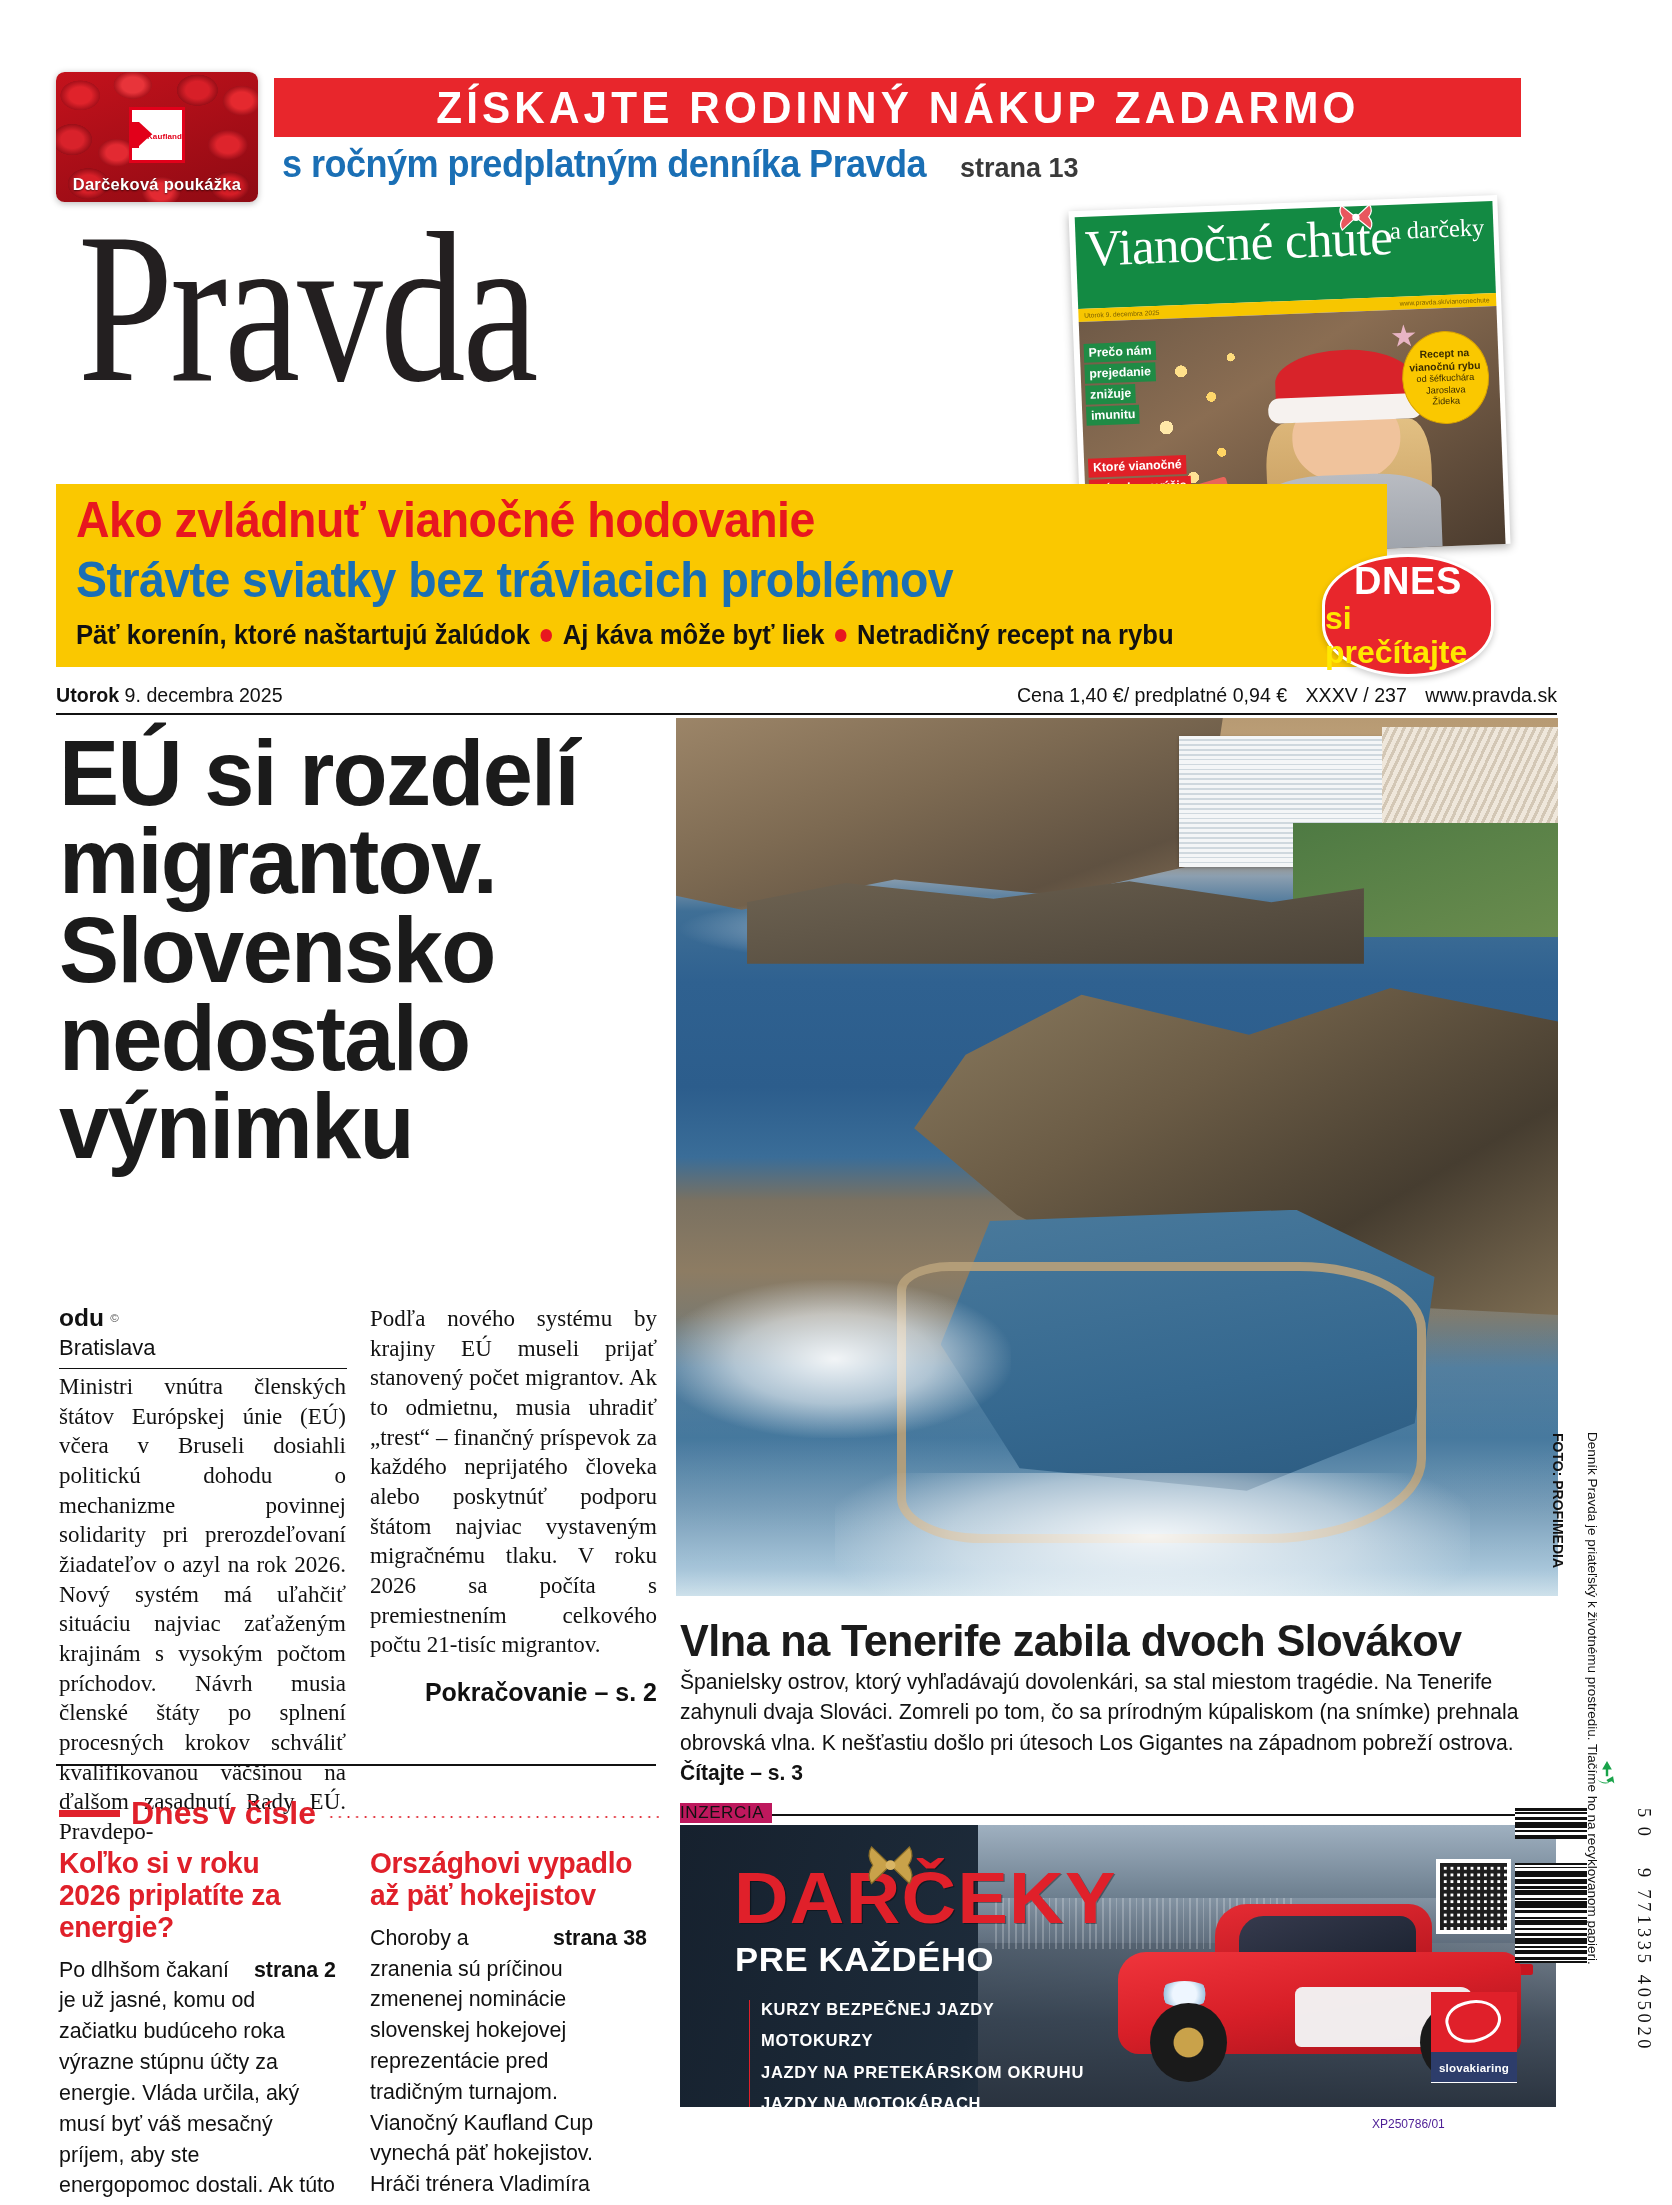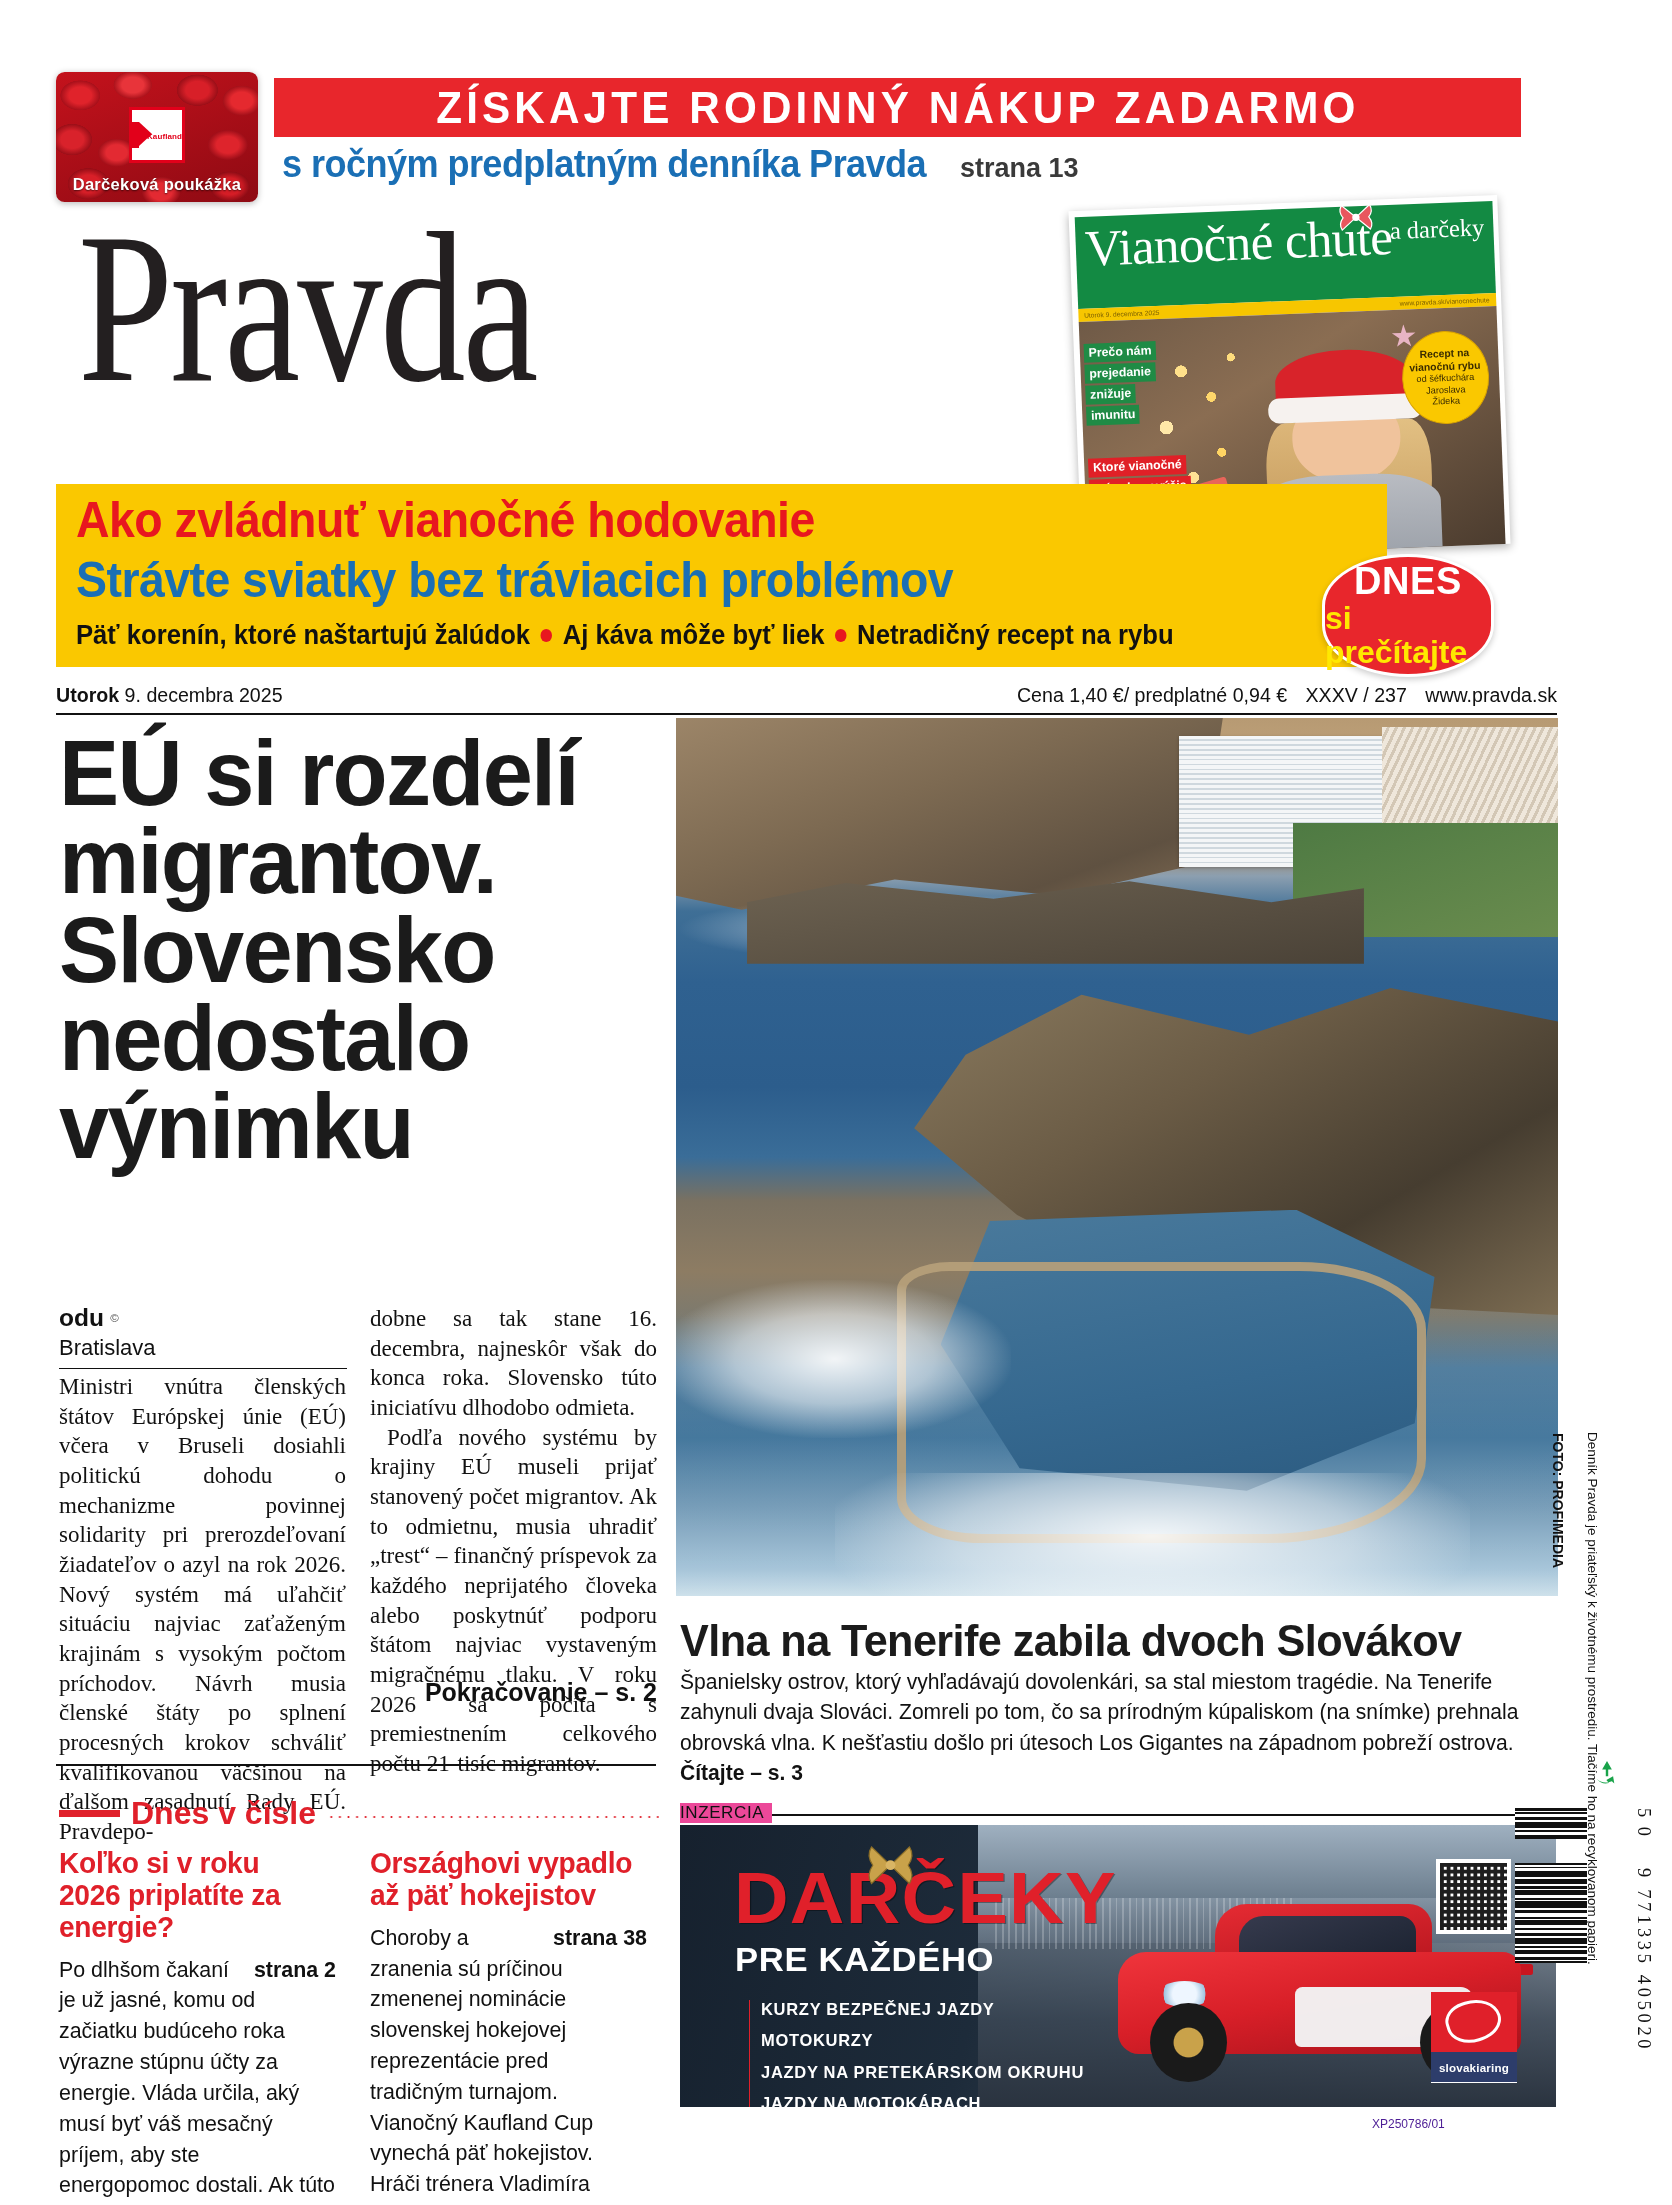--- a/index.html
+++ b/index.html
@@ -342,21 +342,21 @@
     letter-spacing: -0.3px; transform: scaleX(.97); transform-origin: left;
   }
   .teaser-body {
     margin-top: 11px; font-size: 21.4px; line-height: 1.44; color: #111;
   }
   .teaser-page { font-weight: bold; float: right; margin-left: 16px; }
 
   
   .ad-label {
     position: absolute; left: 680px; top: 1803px;
-    font-size: 17px; letter-spacing: 0.6px; color: #111; background: #ec4899;
+    font-size: 17px; letter-spacing: 0.6px; color: #111; background: #be185d;
     padding-right: 7.4px; z-index: 2;
   }
   .ad-rule { position: absolute; left: 680px; top: 1814px; width: 876px; height: 1.8px; background: #111; }
   .ad-box {
     position: absolute; left: 680px; top: 1825px; width: 876px; height: 282px;
     overflow: hidden;
     background: linear-gradient(105deg, #16212e 0%, #1d2b3a 36%, #33414f 62%, #5d6c78 82%, #8a9099 100%);
   }
   .ad-track {
     position:absolute; right:0; bottom:0; width: 66%; height: 74%;
@@ -590,21 +590,20 @@
     <span class="byline-name">odu</span>
     <span class="byline-c">©</span>
     <div class="byline-city">Bratislava</div>
     <div class="byline-rule"></div>
   </div>
 
   <div class="col col1">
     <p>Ministri vnútra členských štátov Európskej únie (EÚ) včera v Bruseli dosiahli politickú dohodu o mechanizme povinnej solidarity pri prerozdeľovaní žiadateľov o azyl na rok 2026. Nový systém má uľahčiť situáciu najviac zaťaženým krajinám s vysokým počtom príchodov. Návrh musia členské štáty po splnení procesných krokov schváliť kvalifikovanou väčšinou na ďalšom zasadnutí Rady EÚ. Pravdepo-</p>
   </div>
   <div class="col col2">
-    <p>dobne sa tak stane 16. decembra, najneskôr však do konca roka. Slovensko túto iniciatívu dlhodobo odmieta.</p>
     <p>Podľa nového systému by krajiny EÚ museli prijať stanovený počet migrantov. Ak to odmietnu, musia uhradiť „trest“ – finančný príspevok za každého neprijatého človeka alebo poskytnúť podporu štátom najviac vystaveným migračnému tlaku. V roku 2026 sa počíta s premiestnením celkového počtu 21-tisíc migrantov.</p>
   </div>
   <div class="cont-note">Pokračovanie – s. 2</div>
 
   <div class="photo-main">
     <div class="ph-cliff"></div>
     <div class="ph-hotel"></div>
     <div class="ph-town"></div>
     <div class="ph-green"></div>
     <div class="ph-surf3"></div>

